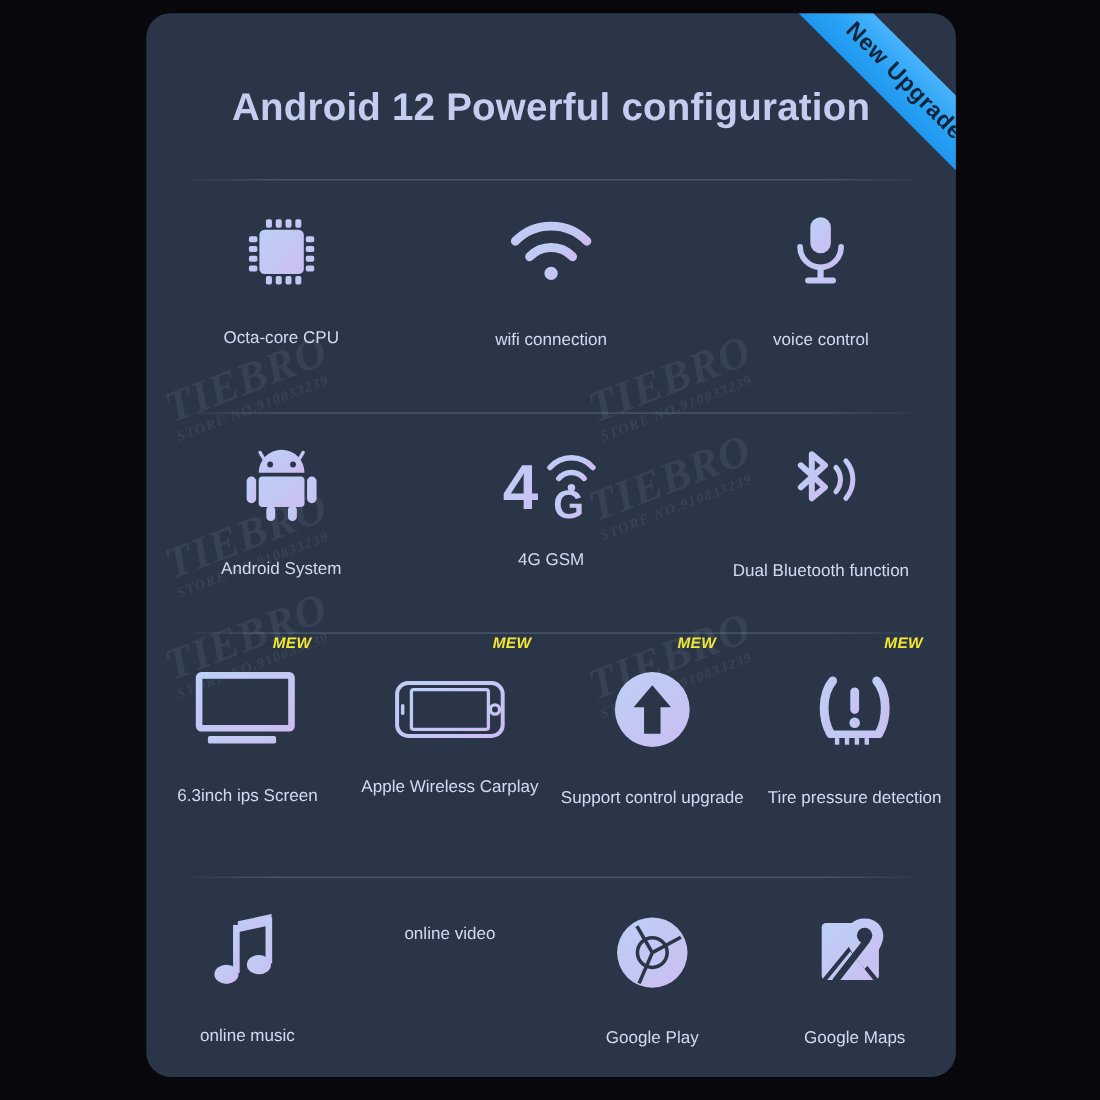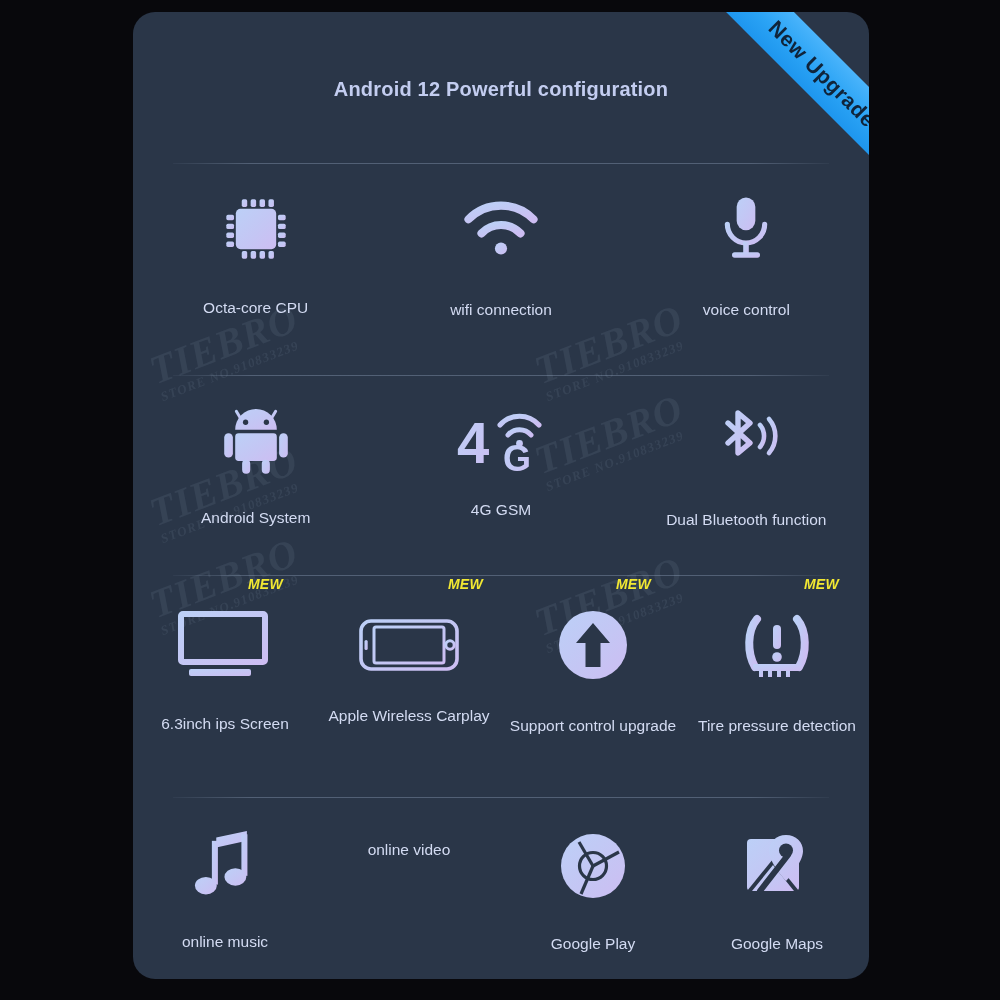--- a/index.html
+++ b/index.html
@@ -66,21 +66,21 @@
     font-family: "Liberation Sans", sans-serif;
   }
 
   
   #title {
     position: absolute;
     left: 0; right: 0;
     top: 66px;
     text-align: center;
     color: #c3cdf0;
-    font-size: 20px;
+    font-size: 35px;
     font-weight: 700;
     letter-spacing: 0.2px;
     z-index: 20;
   }
 
   
   .divider {
     position: absolute;
     left: 40px;
     width: 656px;

